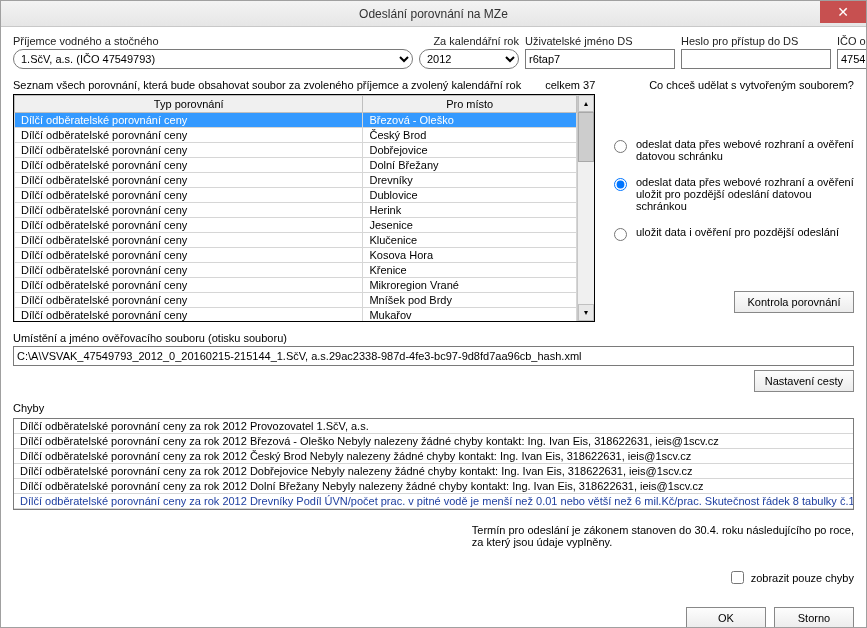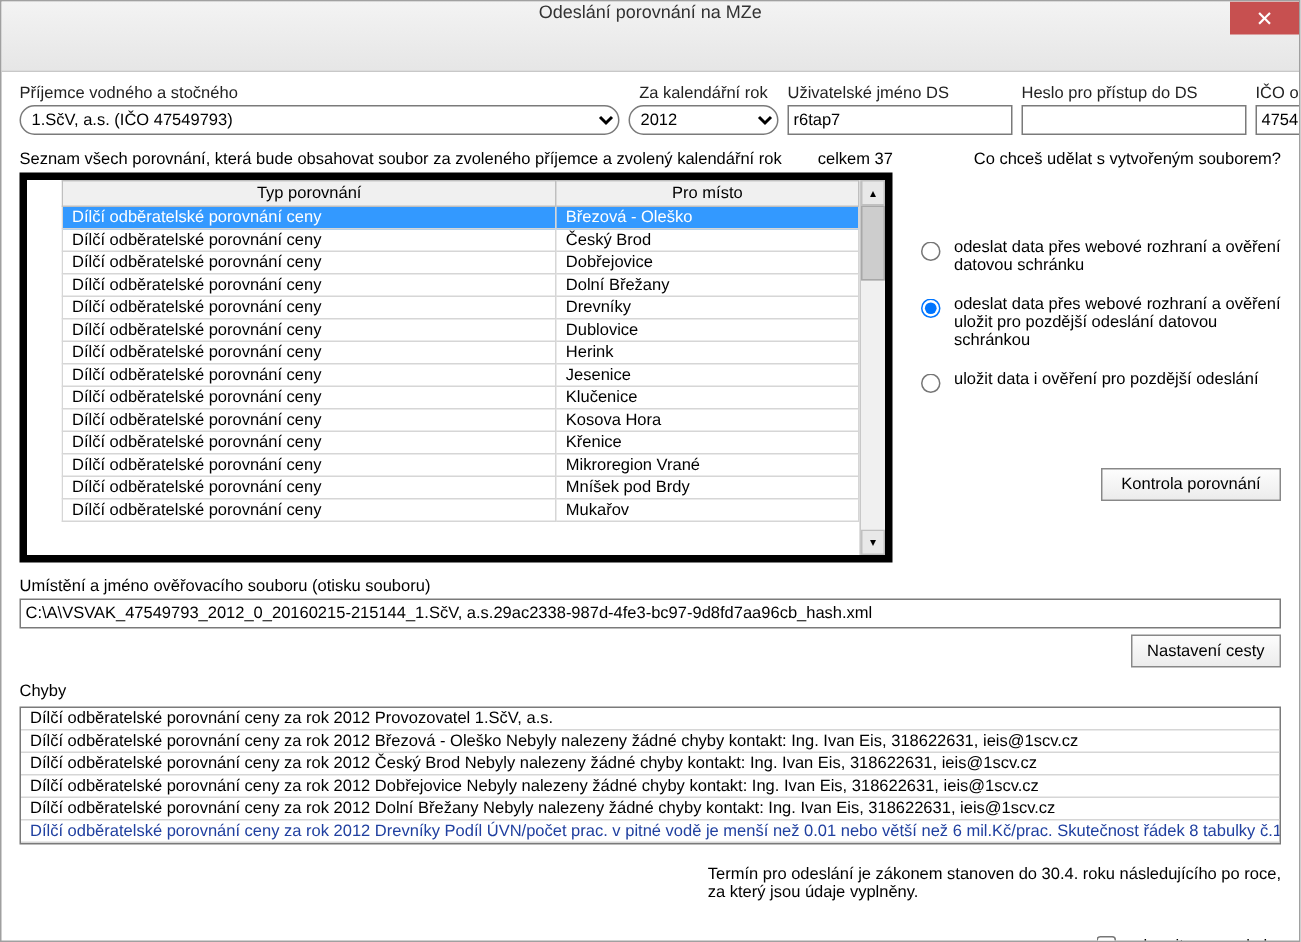--- a/index.html
+++ b/index.html
@@ -8,22 +8,23 @@
     font-family: "Segoe UI", Tahoma, sans-serif;
     font-size: 11px;
     background: #fff;
     width: 867px;
     height: 628px;
     overflow: hidden;
     border: 1px solid #a0a0a0;
   }
   .titlebar {
     background: linear-gradient(#f3f3f3, #e6e6e6);
-    height: 47px;
-    display: flex;
+    height: 26px;
+    display: flex;
+    align-items: center;
     border-bottom: 1px solid #c8c8c8;
     position: relative;
   }
   .titlebar .title {
     flex: 1;
     text-align: center;
     font-size: 12px;
     color: #333;
   }
   .close-btn {
@@ -66,25 +67,24 @@
     align-items: baseline;
   }
   .row2-label .count { margin-left: 6px; }
   .main-split {
     display: flex;
     gap: 14px;
     margin-top: 3px;
   }
   .table-wrap {
     flex: 0 0 582px;
-    border: 5px solid #000000;
-    height: 260px;
+    border: 1px solid #000000;
+    height: 228px;
     display: flex;
     overflow: hidden;
-    padding-left: 23px;
   }
   .table-scroll {
     flex: 1;
     overflow-y: hidden;
   }
   table {
     border-collapse: collapse;
     width: 100%;
   }
   thead th {
@@ -169,21 +169,21 @@
     display: flex;
     align-items: flex-end;
     justify-content: space-between;
     margin-top: 14px;
     gap: 20px;
     flex-direction: column;
   }
   .footer .term { font-size:11px; flex:1; }
   .footer .check { display:flex; align-items:center; gap:4px; font-size:11px;}
   .footer .btns { display:flex; gap:8px; }
-  .lbl-right { text-align: center; display:block; }
+  .lbl-right { text-align: right; display:block; }
 </style>
 </head>
 <body>
 
 <div class="titlebar">
   <div class="title">Odeslání porovnání na MZe</div>
   <div class="close-btn">
     <span>✕</span>
   </div>
 </div>

